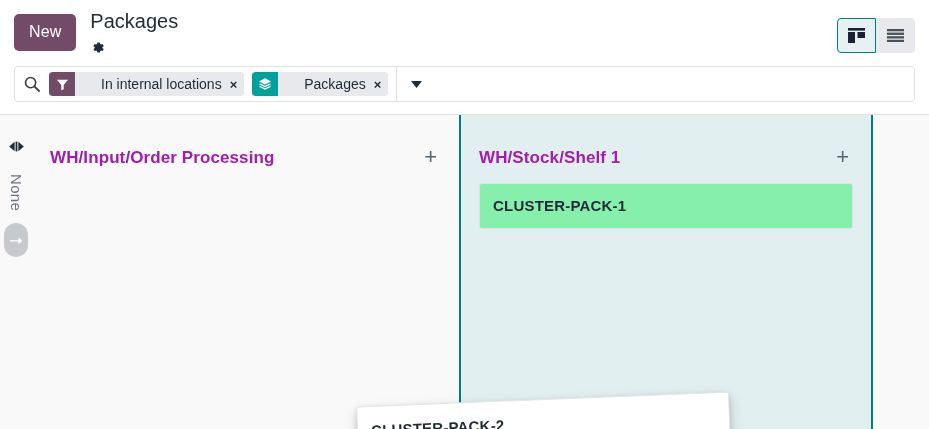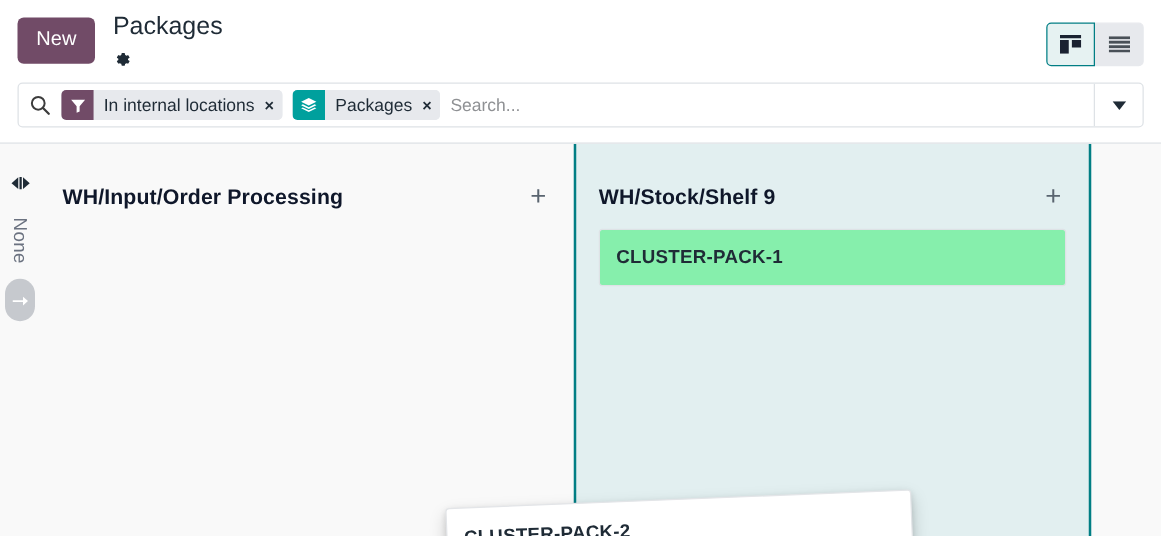--- a/index.html
+++ b/index.html
@@ -151,21 +151,21 @@
     color: #ffffff;
   }
   .facet-icon svg { display:block; }
   .facet-icon.purple { background: #714b67; }
   .facet-icon.teal   { background: #00a09d; }
 
   .facet-values {
     display: flex;
     align-items: center;
     background: #e7e9ed;
-    padding: 0 7px 0 8px;
+    padding: 0 7px 0 26px;
     gap: 8px;
   }
   .facet-label {
     font-size: 14px;
     color: #1f2b36;
     line-height: 1;
     white-space: nowrap;
   }
   .facet-close {
     font-size: 13px;
@@ -290,21 +290,21 @@
     align-items: center;
     justify-content: space-between;
     height: 50px;
     padding: 0 8px 0 8px;
     box-sizing: border-box;
     margin-top: 18px;
   }
   .col-title {
     font-size: 17px;
     font-weight: bold;
-    color: #0f172a;
+    color: #a21caf;
     white-space: nowrap;
     letter-spacing: .1px;
     text-align: right;
   }
   .col-add {
     font-size: 22px;
     color: #5a6570;
     line-height: 1;
     cursor: pointer;
     padding: 0 4px 3px 4px;
@@ -438,21 +438,20 @@
             <path d="M8 10.1 2.6 7.4 1 8.2 8 11.7 15 8.2l-1.6-.8z" fill="#ffffff"></path>
             <path d="M8 12.9 2.6 10.2 1 11l7 3.5L15 11l-1.6-.8z" fill="#ffffff"></path>
           </svg>
         </span>
         <span class="facet-values">
           <span class="facet-label">Packages</span>
           <span class="facet-close">×</span>
         </span>
       </div>
 
-      <input class="search-input" type="text" placeholder="Search..." style="">
 
       <span class="search-toggle">
         <span>
           <svg width="11" height="7" viewBox="0 0 11 7" aria-hidden="true">
             <path d="M0 0h11L5.5 7z" fill="#1f2b36"></path>
           </svg>
         </span>
       </span>
     </div>
   </div>
@@ -485,21 +484,21 @@
       <div class="kanban-col plain">
         <div class="col-header">
           <span class="col-title">WH/Input/Order Processing</span>
           <span class="col-add">+</span>
         </div>
         <div class="col-body"></div>
       </div>
 
       <div class="kanban-col highlight">
         <div class="col-header">
-          <span class="col-title">WH/Stock/Shelf 9</span>
+          <span class="col-title">WH/Stock/Shelf 1</span>
           <span class="col-add">+</span>
         </div>
         <div class="col-body">
           <div class="kanban-card">
             <div class="card-title">CLUSTER-PACK-1</div>
           </div>
         </div>
       </div>
 
       <div class="kanban-gutter"></div>

